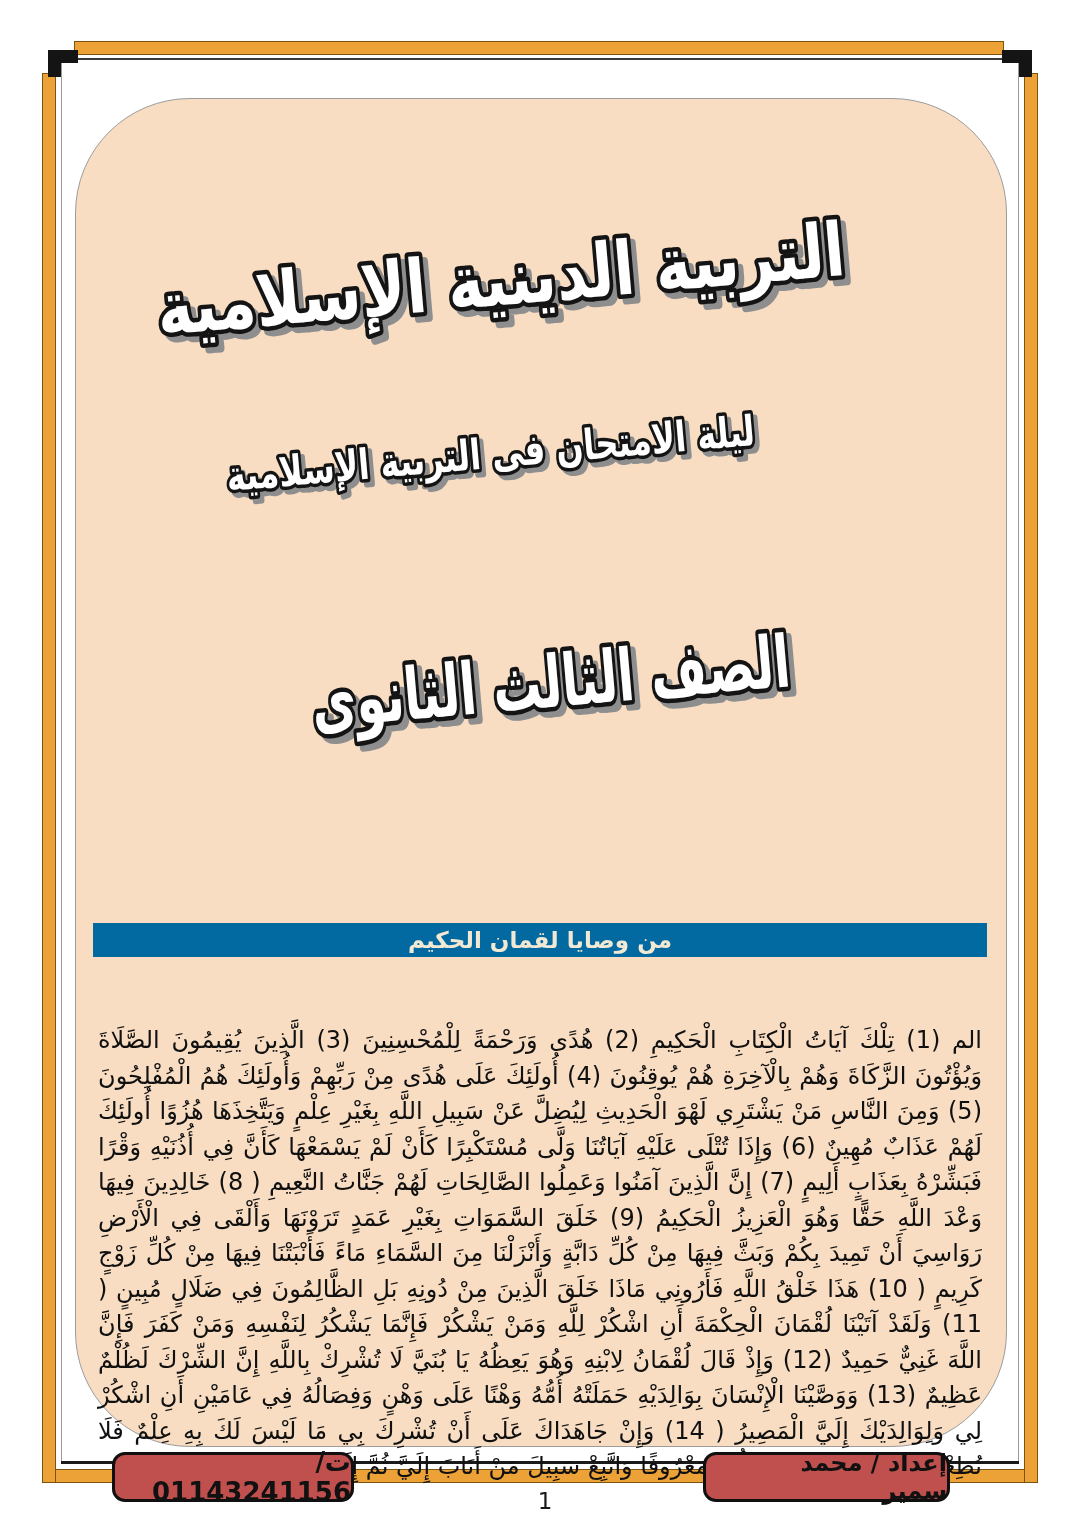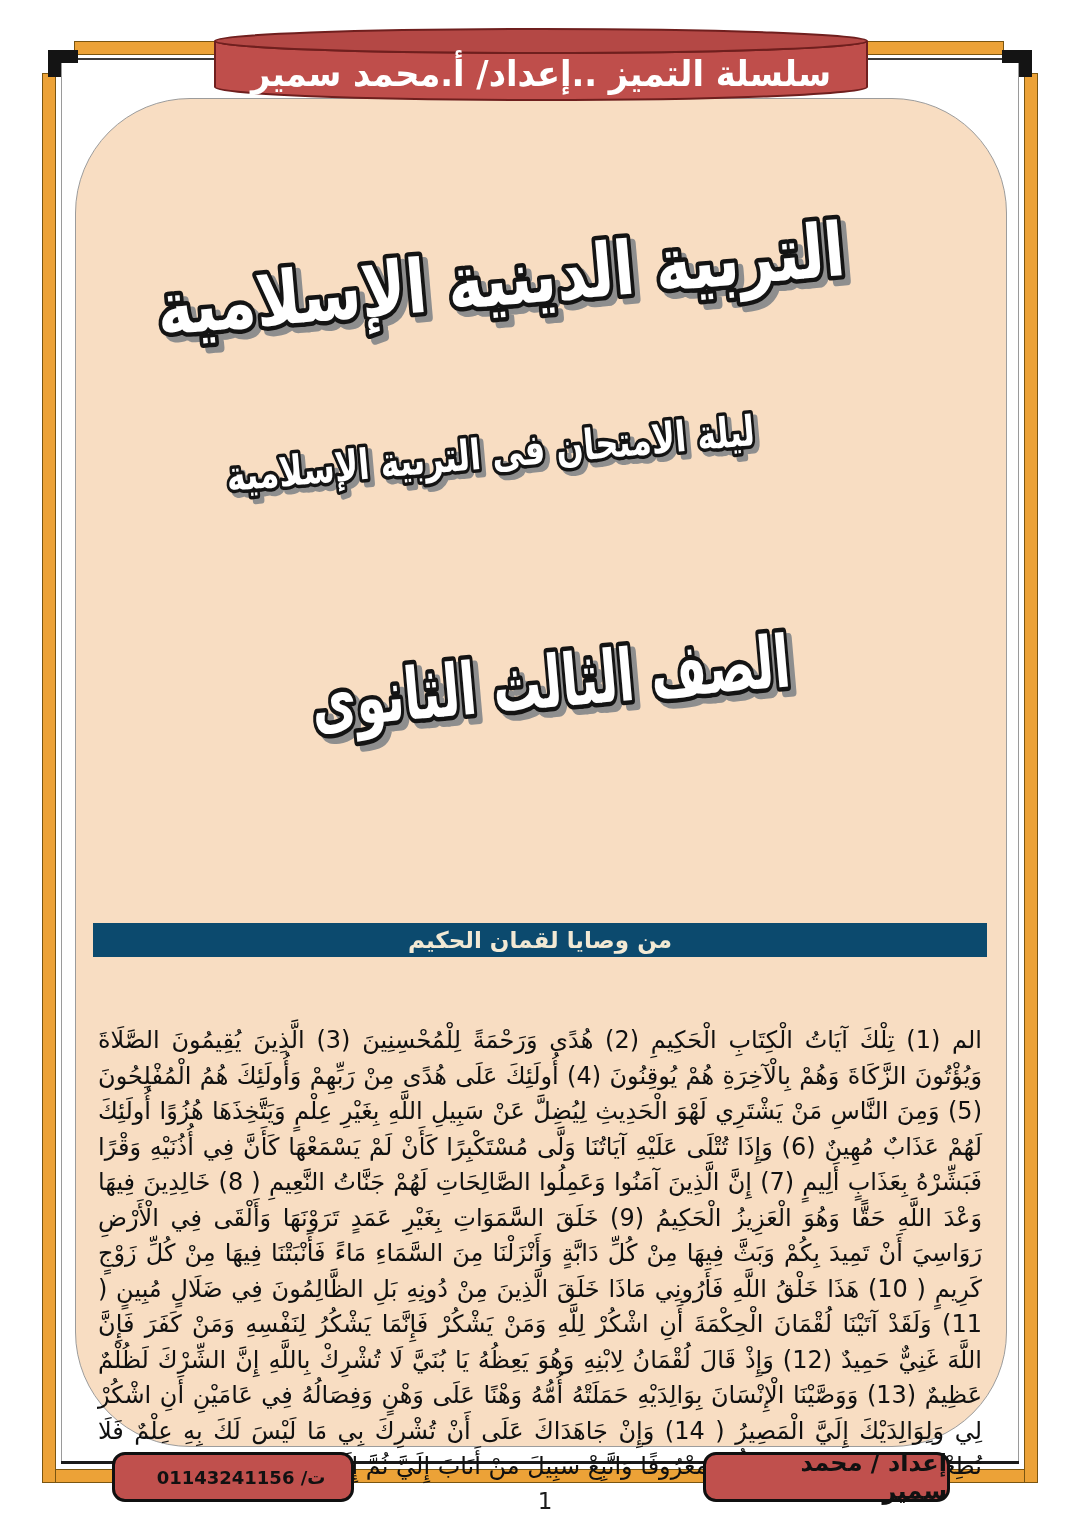--- a/index.html
+++ b/index.html
@@ -35,21 +35,21 @@
   .wordart svg { overflow:visible; display:block; }
   .wordart text { font-family:"DejaVu Sans", sans-serif; font-weight:bold; paint-order:stroke; stroke-linejoin:round; }
   .wa-shadow { fill:#8e8e8e; stroke:#8e8e8e; }
   .wa-face   { fill:#ffffff; stroke:#141414; }
   .wa-main  { left:70px;  top:185px; width:860px; height:170px; transform:rotate(-5deg); }
   .wa-sub   { left:90px;  top:390px; width:800px; height:115px; transform:rotate(-5deg); }
   .wa-grade { left:160px; top:592px; width:780px; height:165px; transform:rotate(-5deg); }
   
   .heading-bar {
     position:absolute; left:93px; top:923px; width:894px; height:34px;
-    background:#0c4a6e; z-index:3; display:flex; align-items:center; justify-content:center;
+    background:#0369a1; z-index:3; display:flex; align-items:center; justify-content:center;
   }
   .heading-bar span { color:#f2e9d4; font-size:23px; font-weight:bold; direction:rtl; }
   
   .intro {
     position:absolute; left:98px; top:959px; width:884px; z-index:3;
     direction:rtl; text-align:justify; text-align-last:center;
     font-size:21px; line-height:31px; color:#1a1a1a;
   }
   
   .quran {
@@ -58,21 +58,21 @@
     font-size:24px; line-height:35.5px; color:#101010;
   }
   
   .plaque {
     position:absolute; top:1452px; height:50px; background:#c0504d;
     border:3px solid #101010; border-radius:13px; box-sizing:border-box;
     display:flex; align-items:center; justify-content:center; z-index:5;
   }
   .plaque span { color:#111111; font-weight:bold; direction:rtl; }
   .plaque-phone  { left:112px; width:242px; }
-  .plaque-phone span  { font-size:18px;padding-left:16px; }
+  .plaque-phone span  { font-size:26px;padding-left:16px; }
   .plaque-author { left:703px; width:247px;padding-left:36px; }
   .plaque-author span { font-size:24px; }
   .page-number {
     position:absolute; left:500px; top:1488px; width:90px; text-align:center;
     font-size:23px; color:#1a1a1a; z-index:3;
   }
 </style>
 </head>
 <body>
 
@@ -81,27 +81,20 @@
   <div class="gold-bar bar-top"></div>
   <div class="gold-bar bar-bottom"></div>
   <div class="gold-bar bar-left"></div>
   <div class="gold-bar bar-right"></div>
   <div class="inner-rect"></div>
   <div class="inner-top-line"></div>
   <div class="inner-bottom-line"></div>
   <div class="corner corner-tl"></div>
   <div class="corner corner-tr"></div>
 
-  <div class="cyl-banner">
-    <svg width="658" height="76" viewBox="0 0 658 76">
-      <path d="M 3 14 L 3 60 A 326 13 0 0 0 655 60 L 655 14 A 326 12 0 0 1 3 14 Z" fill="#bf4e4b" stroke="#6f1f1e" stroke-width="2"></path>
-      <ellipse cx="329" cy="14" rx="326" ry="12" fill="#b44845" stroke="#6f1f1e" stroke-width="2"></ellipse>
-      <text class="cyl-text" x="329" y="59" text-anchor="middle" font-size="36" fill="#ffffff" textLength="580" lengthAdjust="spacingAndGlyphs">سلسلة التميز ..إعداد/ أ.محمد سمير</text>
-    </svg>
-  </div>
 
   <div class="panel"></div>
 
   <div class="wordart wa-main">
     <svg width="860" height="170" viewBox="0 0 860 170">
       <text class="wa-shadow" x="435" y="126" text-anchor="middle" font-size="74" stroke-width="9" textLength="690" lengthAdjust="spacingAndGlyphs">التربية الدينية الإسلامية</text>
       <text class="wa-face" x="430" y="120" text-anchor="middle" font-size="74" stroke-width="9" textLength="690" lengthAdjust="spacingAndGlyphs">التربية الدينية الإسلامية</text>
     </svg>
   </div>
 

